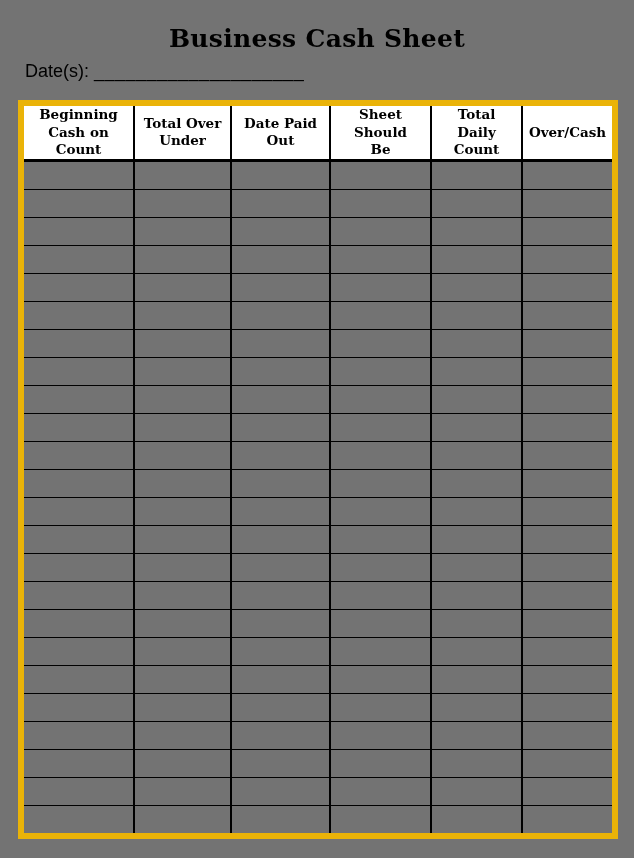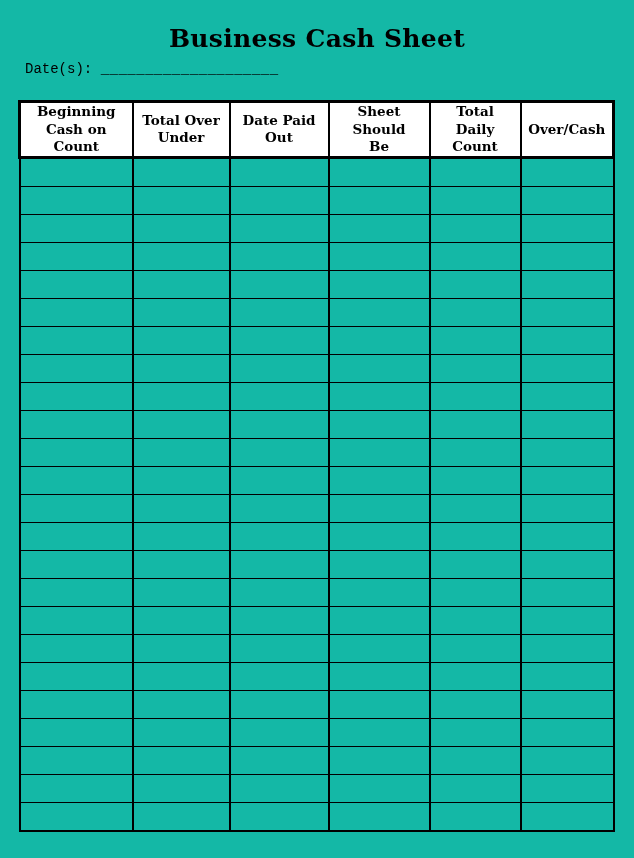--- a/index.html
+++ b/index.html
@@ -4,56 +4,56 @@
 <style>
   html, body {
     margin: 0;
     padding: 0;
     background: #ffffff;
   }
   .page {
     position: relative;
     width: 634px;
     height: 858px;
-    background: #14b8a6;
+    background: #737373;
     color: #000000;
     overflow: hidden;
     font-family: "DejaVu Serif", serif;
   }
   .doc-title {
     position: absolute;
     top: 24px;
     left: 0;
     width: 100%;
     text-align: center;
     font-family: "DejaVu Serif", serif;
     font-weight: bold;
     font-size: 25px;
     letter-spacing: 0.3px;
     margin: 0;
   }
   .date-line {
     position: absolute;
     top: 61px;
     left: 25px;
-    font-family: Liberation Mono, monospace;
-    font-size: 14px;
+    font-family: Liberation Sans, sans-serif;
+    font-size: 18px;
     white-space: pre;
   }
   .date-line .date-blank {
     letter-spacing: 0.5px;
   }
   table.cash-table {
     position: absolute;
     left: 18px;
     top: 100px;
     border-collapse: collapse;
     table-layout: fixed;
     width: 594px;
-    border: 2px solid #eab308;
+    border: 6px solid #eab308;
   }
   table.cash-table thead th {
     border: 2px solid #000000;
     border-top-width: 3px;
     border-bottom-width: 3px;
     height: 46px;
     padding: 0 2px;
     font-family: "DejaVu Serif", serif;
     font-weight: bold;
     font-size: 13.5px;

